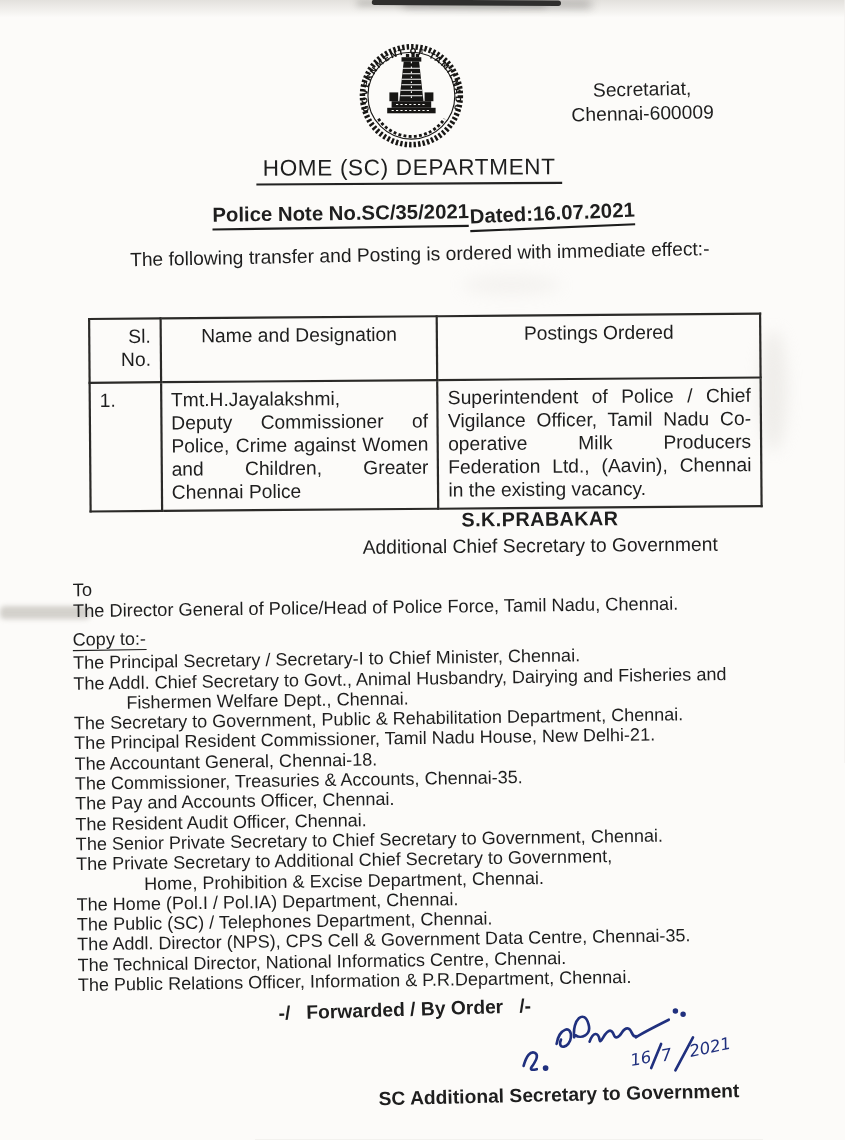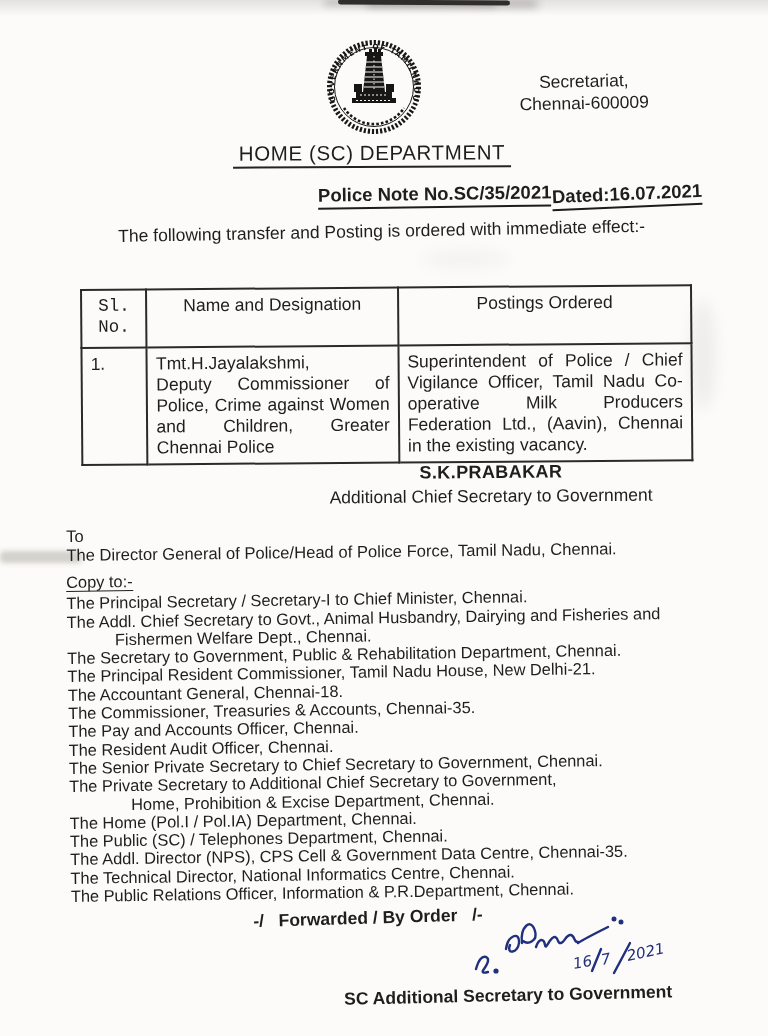--- a/index.html
+++ b/index.html
@@ -25,34 +25,34 @@
   .blur-spot{position:absolute;background:#dcd9d4;border-radius:50%;filter:blur(7px);opacity:.4;}
   
   .emblem{position:absolute;left:312px;top:38px;width:124px;height:98px;}
   .address{position:absolute;left:496px;top:70px;width:176px;text-align:center;
     font-size:17.5px;line-height:1.28;white-space:pre-line;transform:rotate(-1.2deg);}
   .dept-title{position:absolute;top:141px;left:0;width:744px;text-align:center;
     transform:rotate(-.3deg);}
   .dept-title span{font-size:20.5px;letter-spacing:.6px;
     border-bottom:2px solid #232323;padding:0 6px 2px;}
   .note-row{position:absolute;top:183px;left:68px;right:66px;
-    display:flex;justify-content:flex-end;font-weight:bold;font-size:18.5px;}
+    display:flex;justify-content:center;font-weight:bold;font-size:18.5px;}
   .note-no{transform:rotate(-.8deg);border-bottom:2.5px solid #1c1c1c;padding-bottom:1px;}
   .note-date{transform:rotate(-2.4deg);border-bottom:2.5px solid #1c1c1c;padding-bottom:1px;}
   
   .intro{position:absolute;top:226px;left:66px;width:600px;font-size:17.5px;
     line-height:1.32;text-align:justify;text-indent:52px;transform:rotate(-1.1deg);
     transform-origin:left top;}
   
   table.order{position:absolute;top:289px;left:80px;width:612px;
     border-collapse:collapse;transform:rotate(-.45deg);transform-origin:left top;
     font-size:17.5px;}
   table.order th, table.order td{border:2px solid #2b2a28;vertical-align:top;
     font-weight:normal;padding:5px 8px;line-height:1.2;}
-  th.col-sl{width:50px;white-space:pre-line;text-align:center;line-height:1.75;height:46px;font-family:Liberation Mono, monospace;}
+  th.col-sl{width:50px;white-space:pre-line;text-align:right;line-height:1.75;height:46px;}
   th.col-name{width:246px;text-align:center;}
   th.col-post{width:300px;text-align:center;}
   td.cell-sl{text-align:left;}
   td.cell-name{text-align:justify;white-space:pre-line;height:100px;}
   td.cell-post{text-align:justify;}
   
   .signatory{position:absolute;top:462px;left:310px;width:362px;text-align:center;
     transform:rotate(-.5deg);}
   .signatory .name{font-weight:bold;font-size:18px;letter-spacing:.4px;}
   .signatory .desig{font-size:17.5px;margin-top:3px;}

